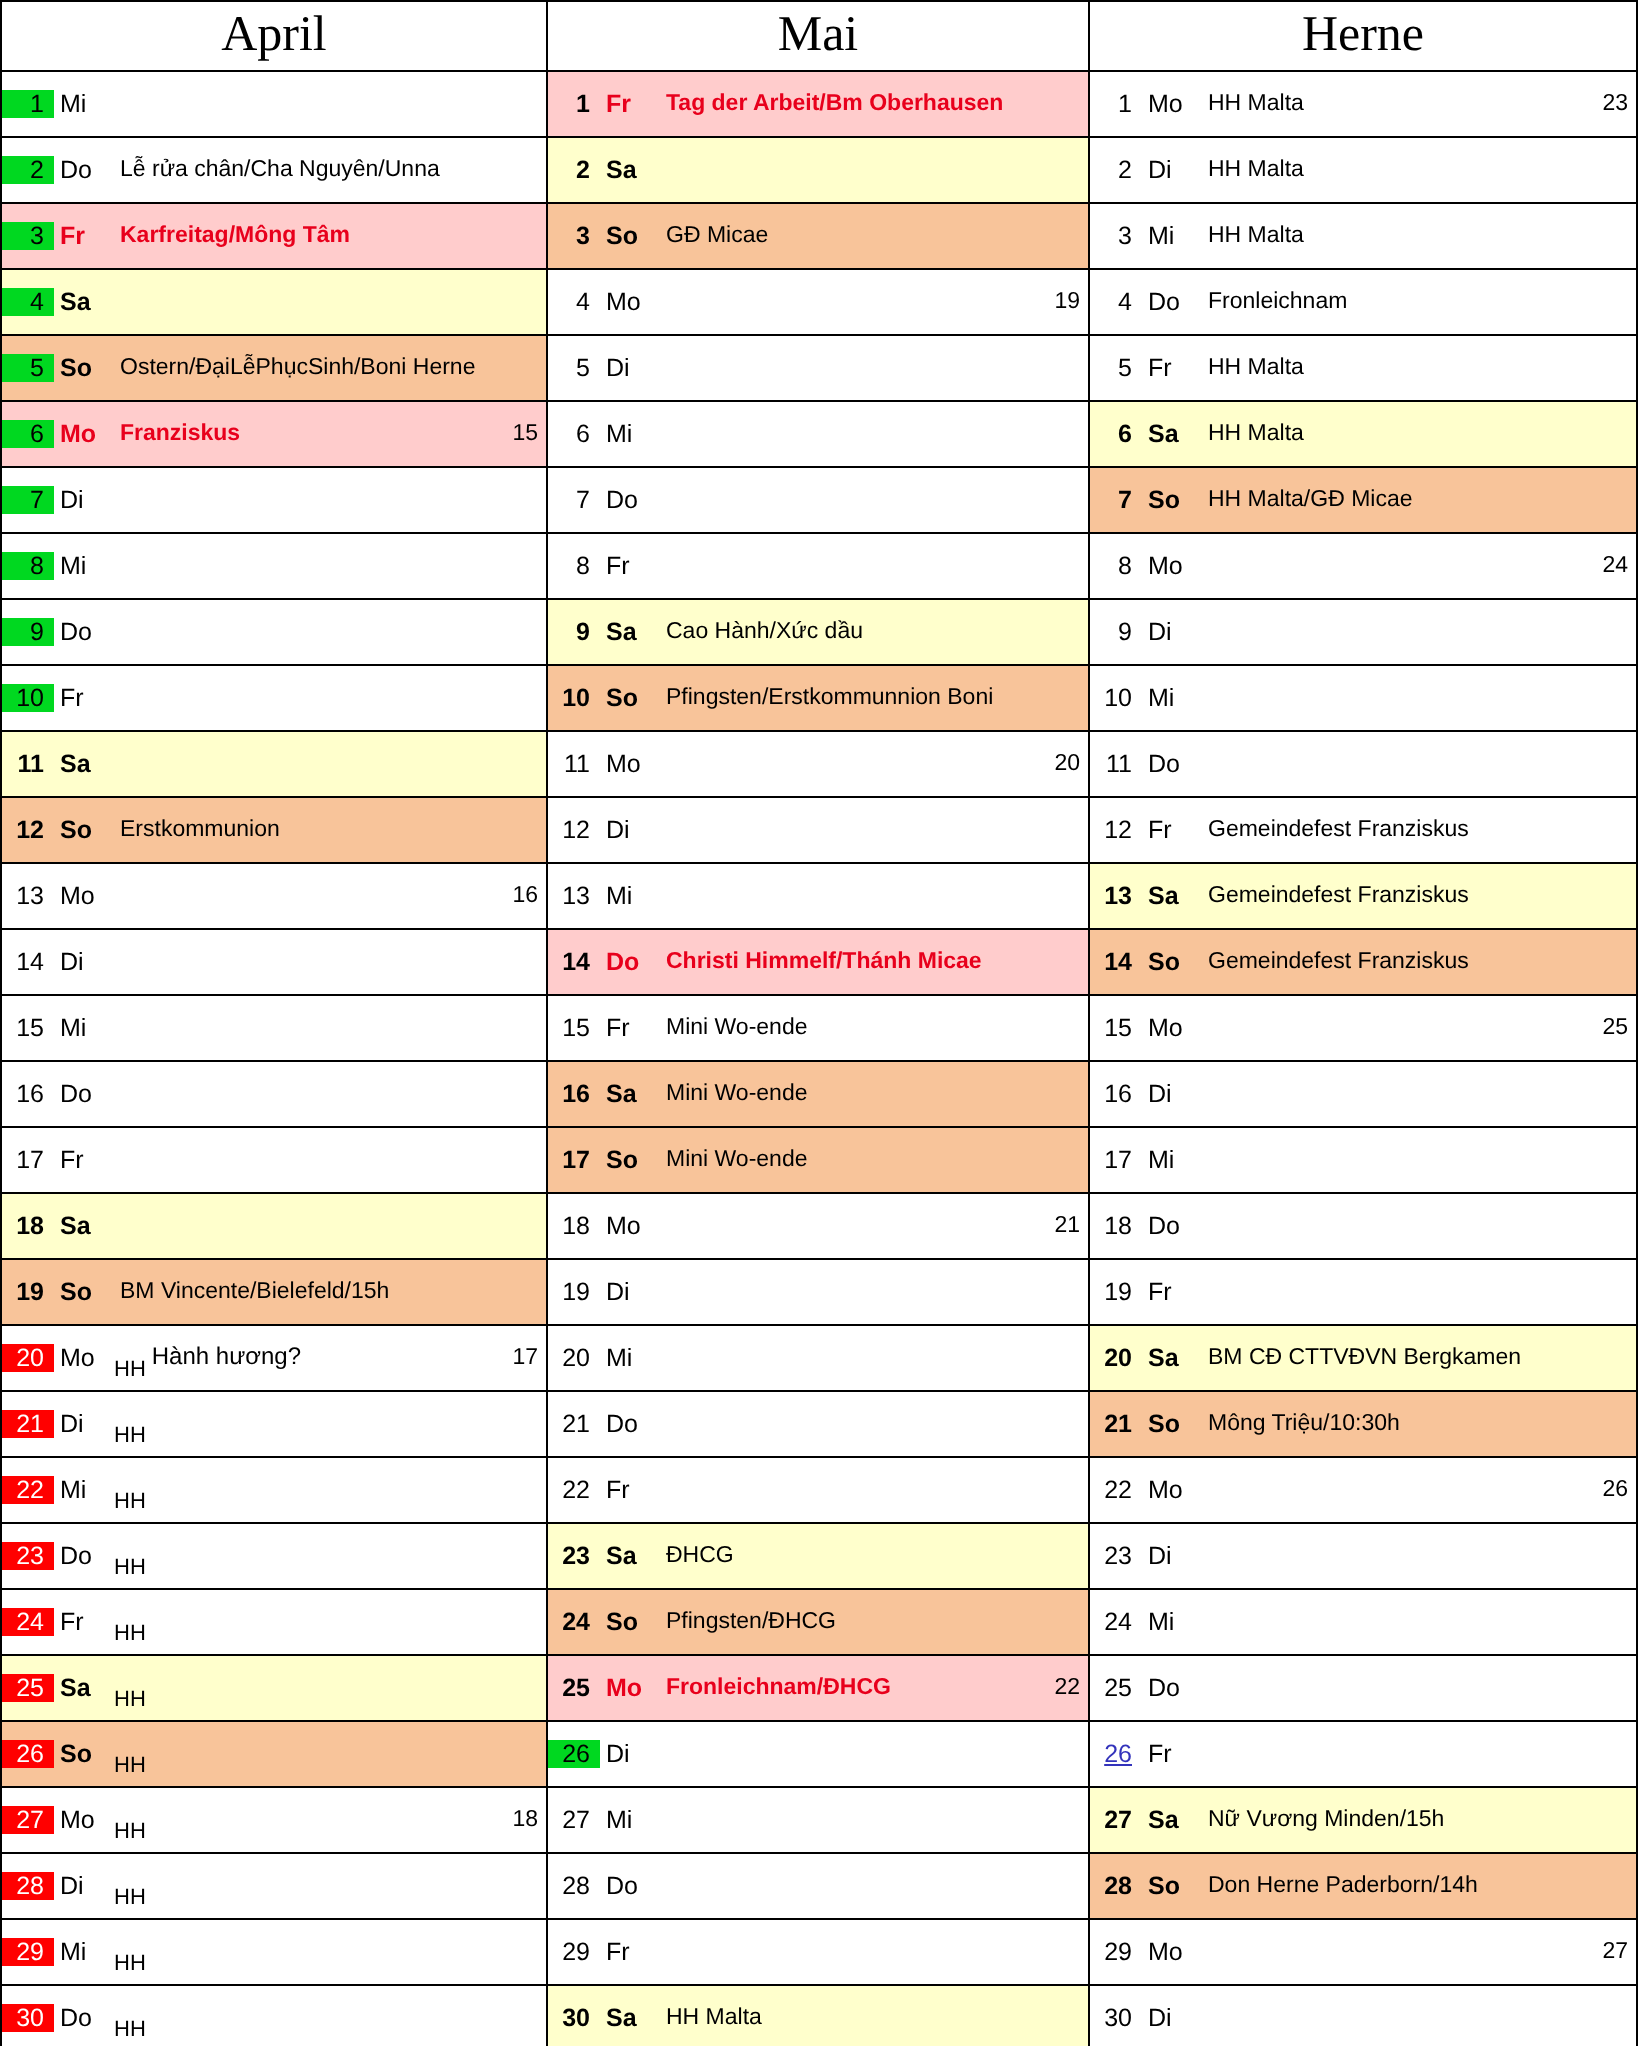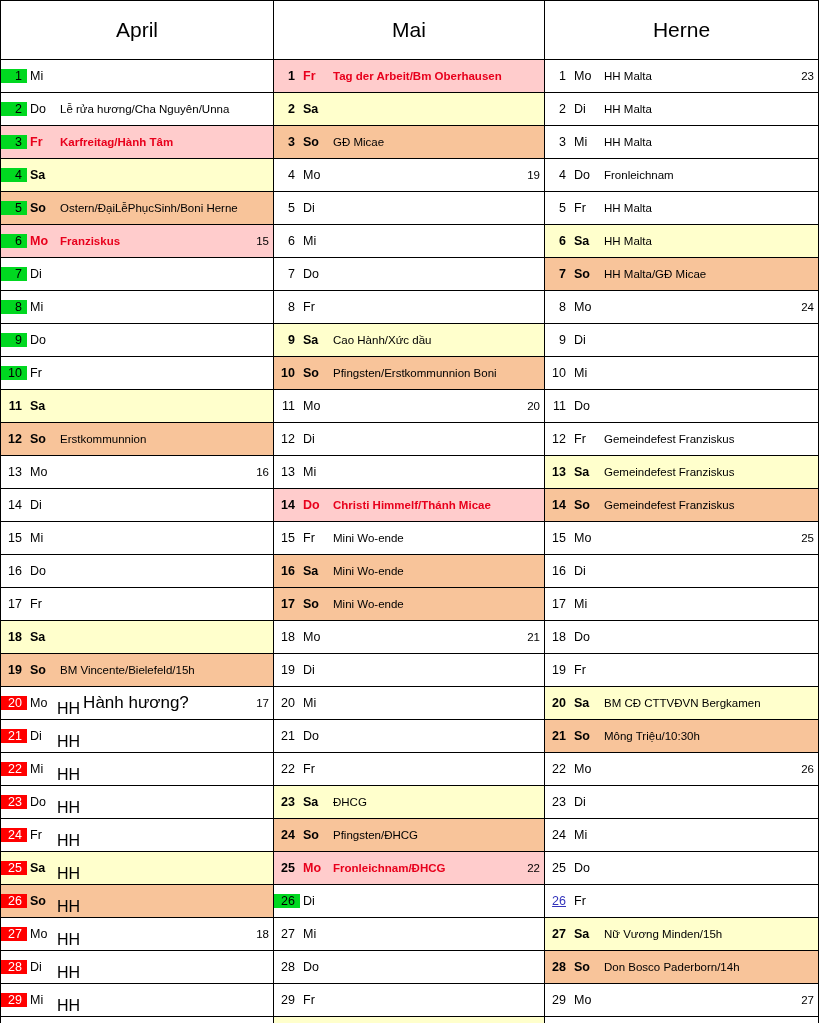--- a/index.html
+++ b/index.html
@@ -19,25 +19,25 @@
     width: 818px;
     border-collapse: collapse;
     table-layout: fixed;
   }
   .cal col.c1 { width: 273px; }
   .cal col.c2 { width: 271px; }
   .cal col.c3 { width: 274px; }
 
   .cal th {
     border: 1px solid #000;
-    font-family: Liberation Sans, sans-serif;
+    font-family: Liberation Serif, serif;
     font-weight: normal;
-    font-size: 21px;
+    font-size: 25px;
     height: 34px;
-    padding: 12px;
+    padding: 0;
     text-align: center;
     background: #ffffff;
   }
   .cal td.daycell {
     border: 1px solid #000;
     padding: 0;
     height: 32px;
     vertical-align: middle;
     background: #ffffff;
   }
@@ -61,21 +61,21 @@
   .dow {
     flex: 0 0 auto;
     width: 26px;
     padding-left: 3px;
     box-sizing: border-box;
     font-size: 12.5px;
   }
   .hh {
     flex: 0 0 auto;
     padding-left: 4px;
-    font-size: 16px;
+    font-size: 11px;
     color: #000;
     margin-top: 12px;
   }
   .txt {
     flex: 1 1 auto;
     padding-left: 7px;
     font-size: 11.5px;
     line-height: 1.12;
     word-wrap: break-word;
   }
@@ -96,21 +96,21 @@
   .bold { font-weight: bold; }
   .redtxt { color: #e8001c; font-weight: bold; }
   .num.greenhl {
     background: #00d820;
   }
   .num.redhl {
     background: #ff0000;
     color: #ffffff;
   }
   .big {
-    font-size: 17px;
+    font-size: 12px;
     padding-left: 3px;
   }
   .ulink {
     text-decoration: underline;
     color: #3333bb;
   }
 </style>
 </head>
 <body>
 
@@ -152,21 +152,21 @@
             <span class="txt">HH Malta</span>
             <span class="wk">23</span>
           </div>
         </td>
       </tr>
       <tr>
         <td class="daycell cell-white">
           <div class="inner">
             <span class="num greenhl">2</span>
             <span class="dow">Do</span>
-            <span class="txt">Lễ rửa hương/Cha Nguyên/Unna</span>
+            <span class="txt">Lễ rửa chân/Cha Nguyên/Unna</span>
             <span class="wk"></span>
           </div>
         </td>
         <td class="daycell cell-yellow">
           <div class="inner">
             <span class="num bold">2</span>
             <span class="dow bold">Sa</span>
             <span class="txt"></span>
             <span class="wk"></span>
           </div>
@@ -178,21 +178,21 @@
             <span class="txt">HH Malta</span>
             <span class="wk"></span>
           </div>
         </td>
       </tr>
       <tr>
         <td class="daycell cell-pink">
           <div class="inner">
             <span class="num greenhl">3</span>
             <span class="dow redtxt">Fr</span>
-            <span class="txt redtxt">Karfreitag/Hành Tâm</span>
+            <span class="txt redtxt">Karfreitag/Mông Tâm</span>
             <span class="wk"></span>
           </div>
         </td>
         <td class="daycell cell-orange">
           <div class="inner">
             <span class="num bold">3</span>
             <span class="dow bold">So</span>
             <span class="txt">GĐ Micae</span>
             <span class="wk"></span>
           </div>
@@ -412,21 +412,21 @@
             <span class="txt"></span>
             <span class="wk"></span>
           </div>
         </td>
       </tr>
       <tr>
         <td class="daycell cell-orange">
           <div class="inner">
             <span class="num bold">12</span>
             <span class="dow bold">So</span>
-            <span class="txt">Erstkommunnion</span>
+            <span class="txt">Erstkommunion</span>
             <span class="wk"></span>
           </div>
         </td>
         <td class="daycell cell-white">
           <div class="inner">
             <span class="num">12</span>
             <span class="dow">Di</span>
             <span class="txt"></span>
             <span class="wk"></span>
           </div>
@@ -853,21 +853,21 @@
             <span class="num">28</span>
             <span class="dow">Do</span>
             <span class="txt"></span>
             <span class="wk"></span>
           </div>
         </td>
         <td class="daycell cell-orange">
           <div class="inner">
             <span class="num bold">28</span>
             <span class="dow bold">So</span>
-            <span class="txt">Don Bosco Paderborn/14h</span>
+            <span class="txt">Don Herne Paderborn/14h</span>
             <span class="wk"></span>
           </div>
         </td>
       </tr>
       <tr>
         <td class="daycell cell-white">
           <div class="inner">
             <span class="num redhl">29</span>
             <span class="dow">Mi</span>
             <span class="hh">HH</span>

